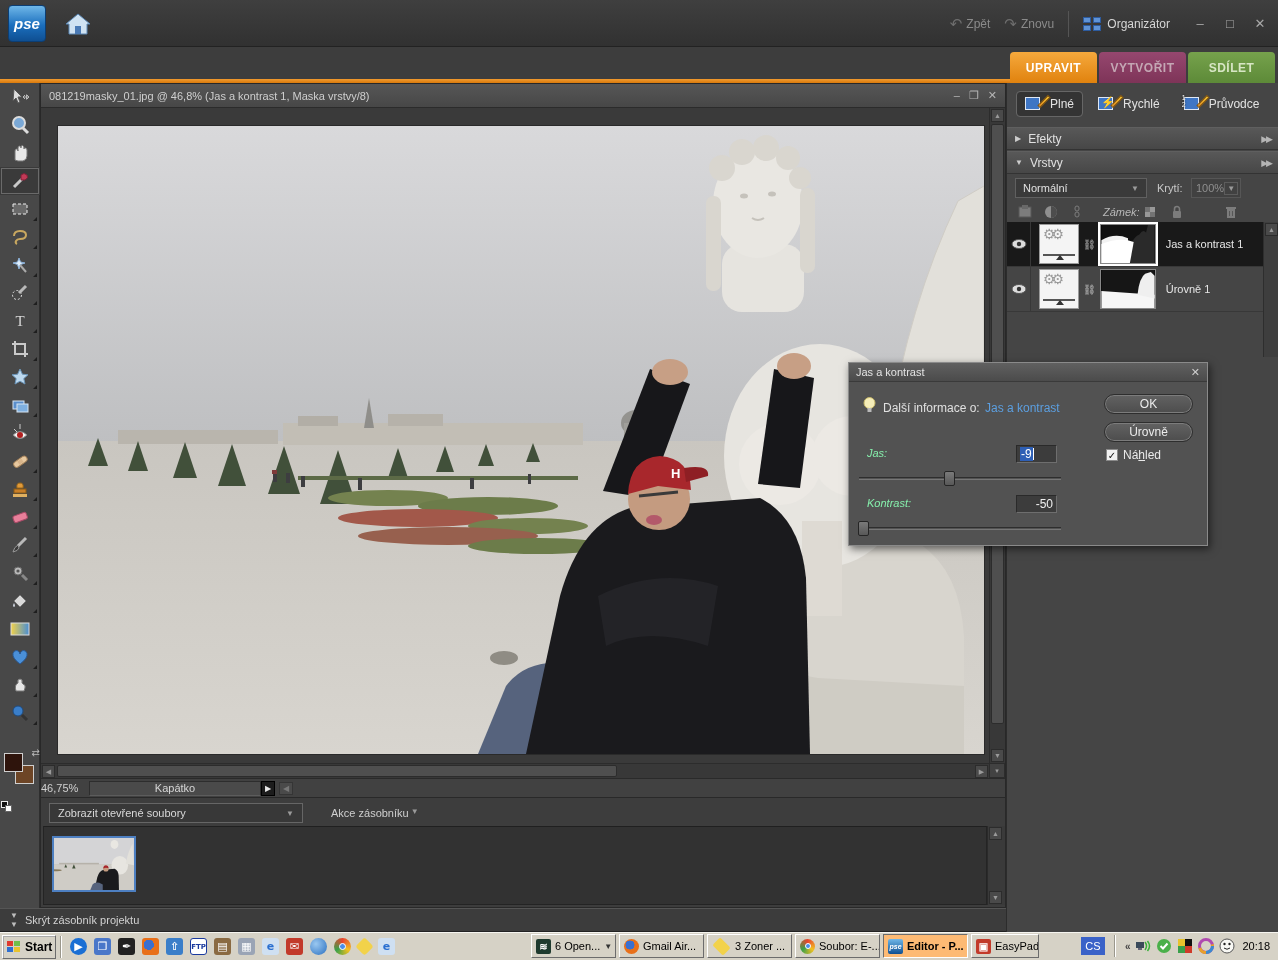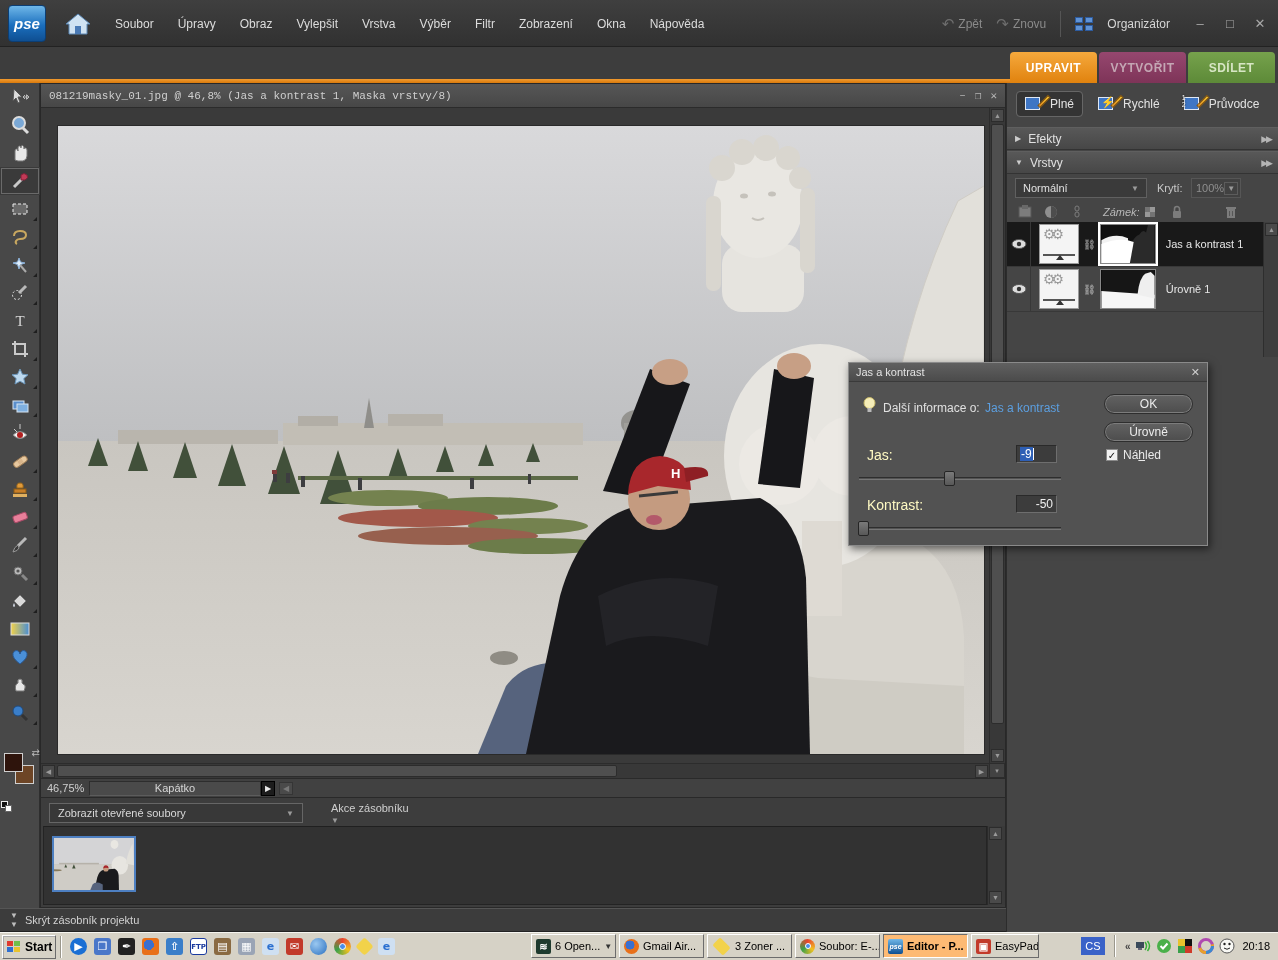--- a/index.html
+++ b/index.html
@@ -16,21 +16,21 @@
               background:linear-gradient(#6fb7e8,#1b6fbe 55%,#0f4f92);
               border:1px solid #0c3e74; color:#fff; font-weight:bold; font-style:italic;
               font-size:15px; display:flex; align-items:center; justify-content:center; }
   #home-btn { left:55px; top:2px; width:46px; height:43px; display:flex; align-items:center; justify-content:center; }
   .menu-items { position:absolute; left:115px; top:0; height:47px; display:flex; align-items:center; gap:24px; font-size:12px; color:#dcdcdc; }
   .menu-item { cursor:default; }
   #top-right { position:absolute; right:8px; top:0; height:47px; display:flex; align-items:center; gap:14px; }
   .undo-redo { color:#8a8a8a; display:flex; align-items:center; gap:4px; font-size:12px; }
   .curve-ico { font-size:15px; color:#6e6e6e; }
   .tr-sep { width:1px; height:26px; background:#2a2a2a; border-right:1px solid #555; }
-  #organizer { display:flex; align-items:center; gap:14px; color:#d6d6d6; font-size:12px; }
+  #organizer { display:flex; align-items:center; gap:6px; color:#d6d6d6; font-size:12px; }
   .org-grid { width:18px; height:14px; display:grid; grid-template-columns:8px 8px; grid-template-rows:6px 6px; gap:2px; }
   .org-grid i { background:#5f93d6; border:1px solid #2d5b9e; }
   .win-btns { display:flex; gap:10px; color:#a8a8a8; font-size:13px; margin-left:6px; }
   .win-btns span { width:20px; text-align:center; }
 
   
   #optionsbar { left:0; top:47px; width:1278px; height:36px; background:#3d3d3d; }
   #orange-line { left:0; top:79px; width:1097px; height:4px; background:linear-gradient(#f29a2e,#d97a0c); }
   #opt-flyout { left:8px; top:62px; color:#9a9a9a; font-size:9px; }
   #sample-label { left:24px; top:60px; color:#cfcfcf; }
@@ -58,49 +58,49 @@
   #fg-swatch { position:absolute; left:2px; top:2px; width:19px; height:19px; background:#2e140c; border:1px solid #cfcfcf; }
   #bg-swatch { position:absolute; left:13px; top:14px; width:19px; height:19px; background:#6d4526; border:1px solid #cfcfcf; }
   #swap-swatch { position:absolute; right:-2px; top:-4px; color:#bbb; font-size:10px; }
   #mini-swatch { position:absolute; left:-1px; bottom:-6px; font-size:9px; }
   #mini-swatch .b{ position:absolute; left:0; top:0; width:7px; height:7px; background:#111; border:1px solid #eee;}
   #mini-swatch .w{ position:absolute; left:4px; top:4px; width:7px; height:7px; background:#fff; border:1px solid #666;}
 
   
   #doc-window { left:40px; top:83px; width:966px; height:714px; background:#3a3a3a; border:1px solid #282828; }
   #doc-titlebar { left:0; top:0; width:964px; height:24px; background:linear-gradient(#565656,#474747);
-                  border-bottom:1px solid #2b2b2b; display:flex; align-items:center; padding:0 8px; color:#cfcfcf;font-family:Liberation Mono, monospace; }
+                  border-bottom:1px solid #2b2b2b; display:flex; align-items:center; padding:0 8px; color:#cfcfcf; }
   #doc-winbtns { margin-left:auto; display:flex; gap:9px; color:#b5b5b5; font-size:11px; }
   #doc-canvas { left:0; top:24px; width:948px; height:655px; background:#3a3a3a; overflow:hidden; }
   #photo { position:absolute; left:17px; top:18px; width:926px; height:628px; box-shadow:0 0 0 1px #2a2a2a; }
   #doc-vscroll { left:948px; top:24px; width:16px; height:655px; background:#383838; border-left:1px solid #2c2c2c; }
   .scr-btn { position:absolute; left:1px; width:13px; height:13px; background:#4a4a4a; border:1px solid #2c2c2c;
              color:#9a9a9a; font-size:7px; display:flex; align-items:center; justify-content:center; }
   #doc-vthumb { position:absolute; left:1px; top:16px; width:13px; height:600px; background:#4f4f4f; border:1px solid #2c2c2c; border-radius:2px; }
   #doc-hscroll { left:0; top:679px; width:948px; height:15px; background:#383838; border-top:1px solid #2c2c2c; }
   #doc-hthumb { position:absolute; left:16px; top:1px; width:560px; height:12px; background:#4f4f4f; border:1px solid #2c2c2c; border-radius:2px; }
   #doc-corner { left:948px; top:679px; width:16px; height:15px; background:#424242; border:1px solid #2c2c2c;
                 color:#9a9a9a; font-size:7px; text-align:center; line-height:13px;}
   #doc-status { left:0; top:694px; width:964px; height:19px; background:#414141; border-top:1px solid #2a2a2a;
                 display:flex; align-items:center; }
-  #zoom-val { width:48px; padding-left:6px; color:#d0d0d0; }
+  #zoom-val { width:48px; color:#d0d0d0; }
   #status-field { width:172px; height:15px; background:#4a4a4a; border:1px solid #2d2d2d; border-bottom-color:#5c5c5c;
                   display:flex; align-items:center; justify-content:center; color:#d6d6d6; }
   #status-play { width:14px; height:15px; background:#1c1c1c; border:1px solid #000; color:#e8e8e8; font-size:8px;
                  display:flex; align-items:center; justify-content:center; }
   #status-back { width:14px; height:13px; margin-left:4px; background:#4a4a4a; border:1px solid #353535; color:#777;
                  font-size:8px; display:flex; align-items:center; justify-content:center; }
 
   
   #bin { left:40px; top:797px; width:966px; height:111px; background:#3d3d3d; border:1px solid #292929; }
   #bin-header { left:0; top:2px; width:964px; height:26px; background:#3d3d3d; display:flex; align-items:center; padding:0 8px; gap:28px;}
   #show-files-dd { width:254px; height:20px; background:#383838; border:1px solid #666;
                    display:flex; align-items:center; padding:0 8px; color:#d8d8d8; }
   #show-files-dd .dd-arrow{ margin-left:auto; }
-  #bin-actions { display:flex; align-items:flex-start; gap:2px; color:#cfcfcf;flex-direction:column; }
+  #bin-actions { display:flex; align-items:flex-start; gap:2px; color:#cfcfcf; }
   #bin-body { left:2px; top:28px; width:944px; height:79px; background:#323232; border:1px solid #242424; border-top-color:#202020; }
   #bin-thumb { position:absolute; left:8px; top:9px; width:84px; height:56px; border:2px solid #4d7fc1; background:#888; }
   #bin-thumb svg { display:block; }
   #bin-vscroll { left:946px; top:28px; width:18px; height:79px; background:#3a3a3a; border-left:1px solid #2a2a2a; }
 
   #bin-footer { left:0; top:908px; width:1006px; height:24px; background:#3c3c3c; border-top:1px solid #555;
                 border-bottom:1px solid #222; display:flex; align-items:center; padding-left:10px; gap:8px; color:#d2d2d2; }
   .dbl-chevron { color:#bdbdbd; font-size:8px; letter-spacing:-1px; }
 
   
@@ -159,21 +159,21 @@
   #dlg-bulb { left:14px; top:34px; width:13px; height:16px; }
   #dlg-info { left:34px; top:38px; color:#e0e0e0; font-size:12px; }
   #dlg-link { left:136px; top:38px; color:#5c9fe0; font-size:12px; }
   .dlg-btn { left:255px; width:89px; height:20px; background:linear-gradient(#626262,#4d4d4d);
              border:1px solid #2e2e2e; box-shadow:inset 0 0 0 1px #7c7c7c; border-radius:10px;
              display:flex; align-items:center; justify-content:center; color:#ececec; font-size:12px; }
   #btn-ok { top:31px; } #btn-cancel { top:59px; }
   #preview-wrap { left:257px; top:85px; display:flex; align-items:center; gap:5px; color:#eaeaea; font-size:12px; }
   #preview-check { width:12px; height:12px; background:#f2f2f2; border:1px solid #8a8a8a;
                    color:#111; font-size:10px; line-height:11px; text-align:center; }
-  .dlg-label { left:18px; color:#fef9c3; font-size:14px; }
+  .dlg-label { left:18px; color:#86efac; font-size:11px;font-style:italic; }
   #jas-label { top:84px; } #kontrast-label { top:134px; }
   .dlg-valbox { left:167px; width:41px; height:18px; background:#3c3c3c;
                 border:1px solid #2a2a2a; border-bottom-color:#6e6e6e; border-right-color:#6e6e6e;
                 display:flex; align-items:center; padding:0 3px; color:#f0f0f0; font-size:12px; }
   #jas-value { top:82px; } #kontrast-value { top:132px; justify-content:flex-end; }
   #jas-value .selhl { background:#2e5fb5; color:#fff; padding:0 1px; }
   #jas-value .caret { width:1px; height:12px; background:#fff; }
   .slider-track { left:10px; width:202px; height:3px; border-top:1px solid #2e2e2e; border-bottom:1px solid #777; }
   #jas-track { top:114px; } #kontrast-track { top:164px; }
   .slider-thumb { width:11px; height:15px; background:linear-gradient(#7a7a7a,#585858); border:1px solid #252525; border-radius:2px; }
@@ -211,32 +211,20 @@
 
 <div id="app">
 
   <div id="menubar" class="abs">
     <div id="pse-logo" class="abs">pse</div>
     <div id="home-btn" class="abs">
       <svg width="26" height="24" viewBox="0 0 26 24">
         <polygon points="13,2 25,12 22,12 22,22 4,22 4,12 1,12" fill="#cfe2f2" stroke="#5a87b5"></polygon>
         <rect x="10" y="14" width="6" height="8" fill="#4a7ab5"></rect>
       </svg>
-    </div>
-    <div class="menu-items">
-      <span class="menu-item">Soubor</span>
-      <span class="menu-item">Úpravy</span>
-      <span class="menu-item">Obraz</span>
-      <span class="menu-item">Vylepšit</span>
-      <span class="menu-item">Vrstva</span>
-      <span class="menu-item">Výběr</span>
-      <span class="menu-item">Filtr</span>
-      <span class="menu-item">Zobrazení</span>
-      <span class="menu-item">Okna</span>
-      <span class="menu-item">Nápověda</span>
     </div>
     <div id="top-right">
       <span class="undo-redo">
         <span class="curve-ico">↶</span>
         <span>Zpět</span>
       </span>
       <span class="undo-redo">
         <span class="curve-ico">↷</span>
         <span>Znovu</span>
       </span>

